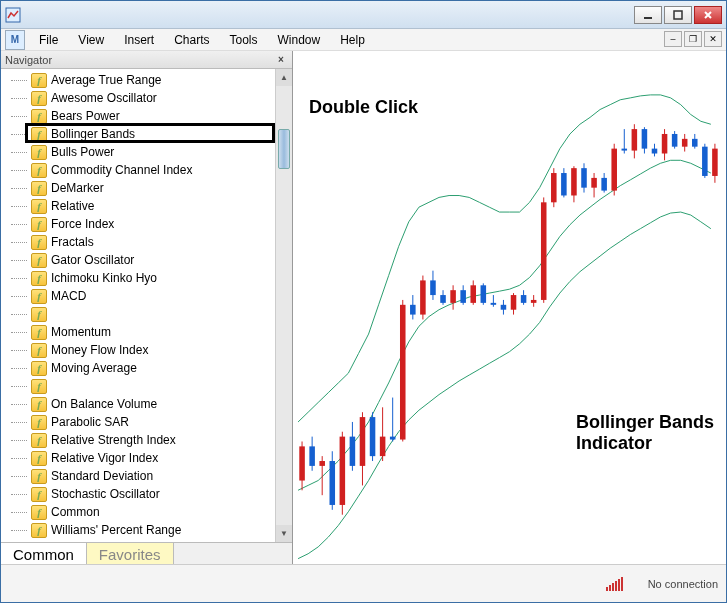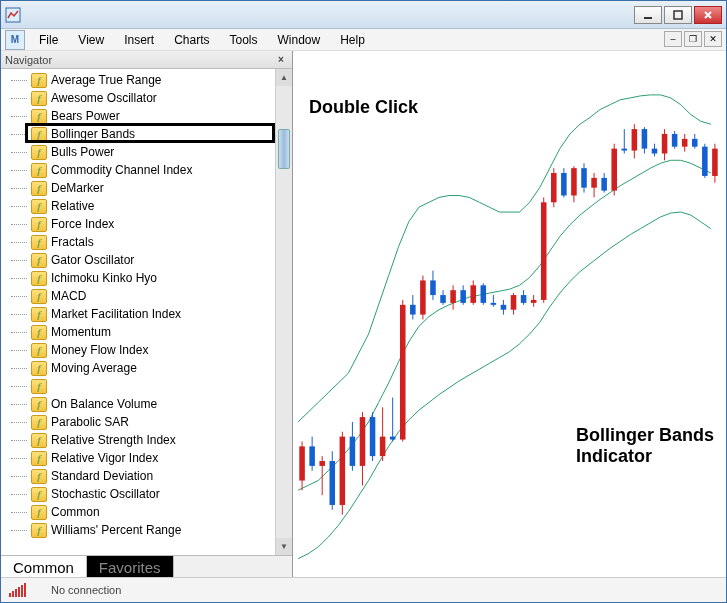--- a/index.html
+++ b/index.html
@@ -24,25 +24,25 @@
 .tree { flex:1; overflow-y:auto; padding: 2px 0; }
 .tree-item { display:flex; align-items:center; height:18px; padding-left: 30px; cursor:pointer; position:relative; white-space:nowrap;}
 .dots { position:absolute; left:10px; width:16px; border-bottom:1px dotted #999; top:9px;}
 .f-icon { width:16px; height:15px; background: linear-gradient(#ffe27a,#f7c33c); border:1px solid #c89b1e; border-radius:2px; margin-right:4px; display:inline-flex;align-items:center;justify-content:center; font-style:italic; font-weight:bold; font-size:11px; color:#7a5; font-family: Georgia,serif;}
 .highlight-box { position:absolute; border:3px solid #000; pointer-events:none; }
 .scroll-stub { width:17px; background:#e8e8e8; border-left:1px solid #ccc; position:relative;}
 .scroll-thumb { position:absolute; left:2px; right:2px; top:60px; height:40px; background:linear-gradient(90deg,#cde,#9bd,#cde); border:1px solid #7aa; border-radius:2px;}
 .scroll-arrow{position:absolute;left:0;right:0;height:17px;background:#ddd;display:flex;align-items:center;justify-content:center;font-size:8px;color:#555;}
 .nav-tabs { height:22px; border-top:1px solid #bbb; display:flex; background:#f0f0f0;}
 .nav-tab { padding:3px 12px; border-right:1px solid #bbb; font-size:15px; cursor:pointer; background:#fff;}
-.nav-tab.inactive { background:#000000; color:#888;}
+.nav-tab.inactive { background:#fef9c3; color:#888;}
 .chart-area { flex:1; position:relative; background:#fff; overflow:hidden;text-decoration:underline;}
 .annotation { position:absolute; font-weight:bold; font-size:18px; color:#000; font-family: Arial,sans-serif; }
 .chart-svg { position:absolute; inset:0; }
-.statusbar { height:25px; border-top:1px solid #ccc; background:#f4f4f4; display:flex; align-items:center; padding:0 8px; gap:22px; font-size:11px; color:#444;}
+.statusbar { height:38px; border-top:1px solid #ccc; background:#f4f4f4; display:flex; align-items:center; justify-content:flex-end; padding:0 8px; gap:22px; font-size:11px; color:#444;}
 .conn-icon { width:20px; height:14px; display:inline-block;}
 .conn-icon span{display:inline-block;width:2px;background:#c33;margin-right:1px;vertical-align:bottom;}
 </style>
 </head>
 <body>
 
 <div class="window">
 
   <div class="titlebar">
     <div class="title-left">
@@ -159,21 +159,20 @@
               <span>Ichimoku Kinko Hyo</span>
             </div>
             <div class="tree-item">
               <span class="dots"></span>
               <span class="f-icon">f</span>
               <span>MACD</span>
             </div>
             <div class="tree-item">
               <span class="dots"></span>
               <span class="f-icon">f</span>
-              <span>Market Facilitation Index</span>
             </div>
             <div class="tree-item">
               <span class="dots"></span>
               <span class="f-icon">f</span>
               <span>Momentum</span>
             </div>
             <div class="tree-item">
               <span class="dots"></span>
               <span class="f-icon">f</span>
               <span>Money Flow Index</span>

